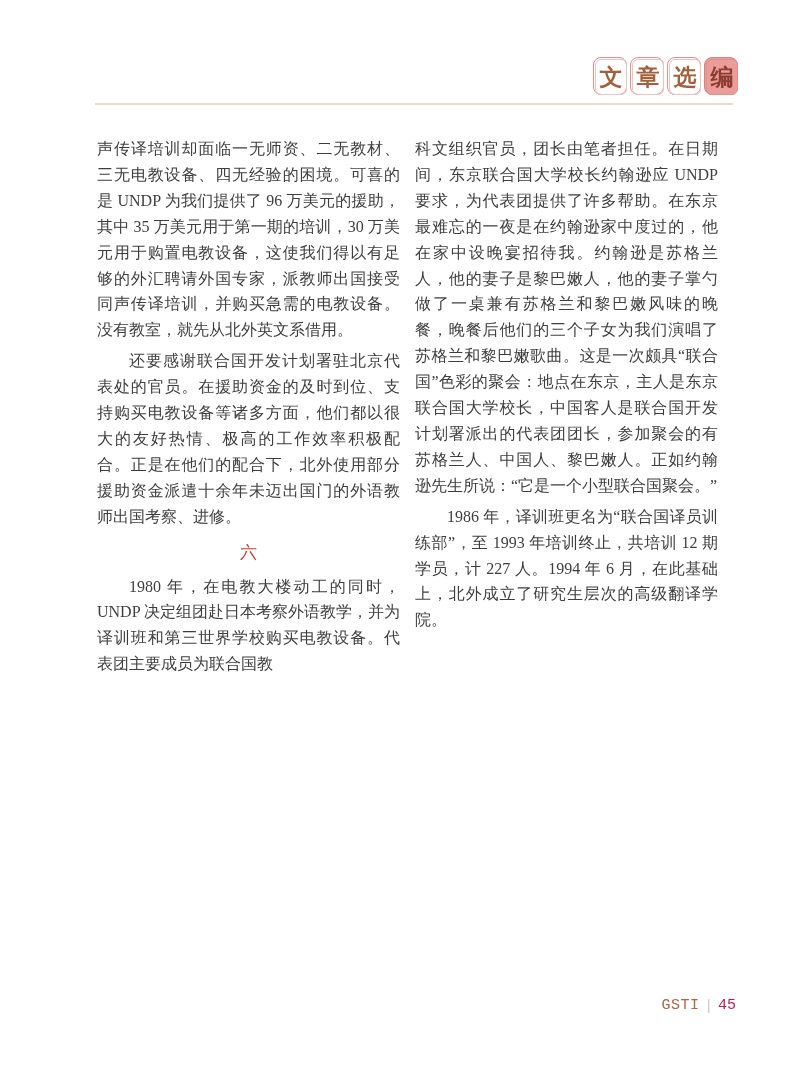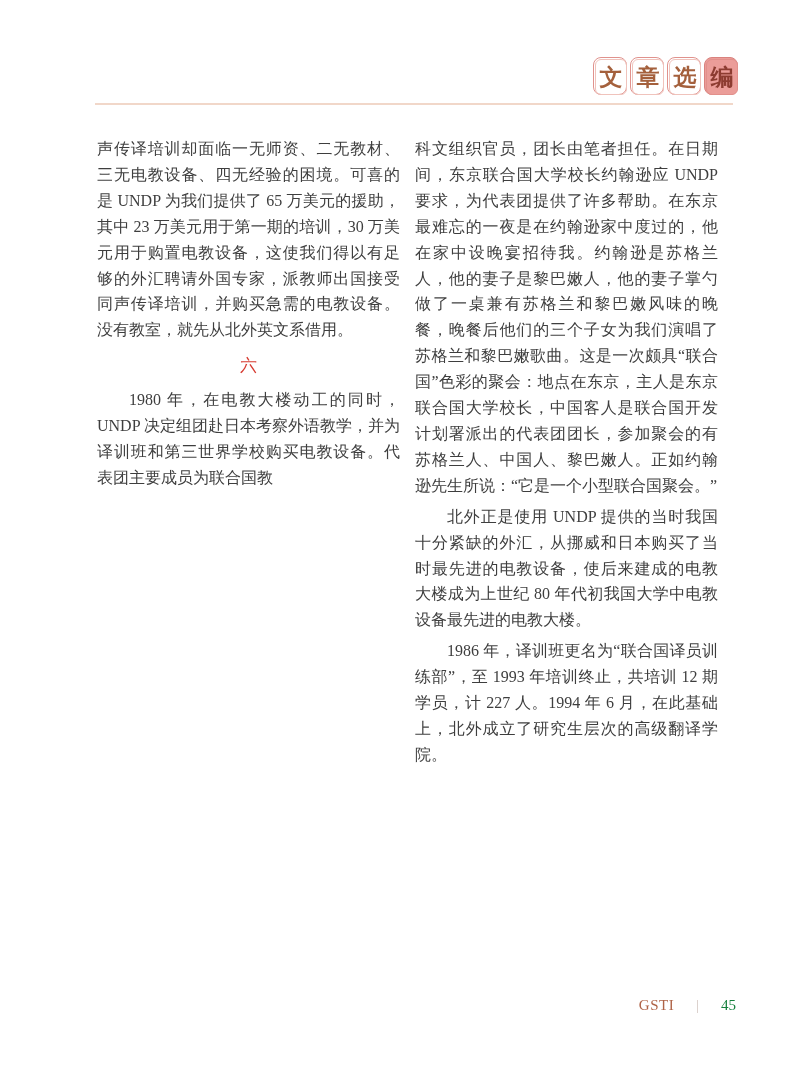--- a/index.html
+++ b/index.html
@@ -81,25 +81,26 @@
   }
 
   
   .footer {
     position: absolute;
     top: 997px;
     right: 58px;
     font-size: 15px;
     display: flex;
     align-items: center;
-    gap: 22px;
+    gap: 5px;
+    font-family: Liberation Mono, monospace;
   }
   .footer .brand { color: #af6347; letter-spacing: 0.5px; }
   .footer .divider { color: #cfc2bc; font-size: 14px; }
-  .footer .page-number { color: #15803d; }
+  .footer .page-number { color: #be185d; }
 </style>
 </head>
 <body>
 
 <div class="page">
 
   <div class="header-title">
     <div class="hdr-box">
       <div class="hdr-box-inner">文</div>
     </div>
@@ -112,28 +113,28 @@
     <div class="hdr-box filled">
       <div class="hdr-box-inner">编</div>
     </div>
   </div>
 
   <div class="header-rule"></div>
 
   <div class="columns">
 
     <div class="col">
-      <p>声传译培训却面临一无师资、二无教材、三无电教设备、四无经验的困境。可喜的是 UNDP 为我们提供了 65 万美元的援助，其中 23 万美元用于第一期的培训，30 万美元用于购置电教设备，这使我们得以有足够的外汇聘请外国专家，派教师出国接受同声传译培训，并购买急需的电教设备。没有教室，就先从北外英文系借用。</p>
+      <p>声传译培训却面临一无师资、二无教材、三无电教设备、四无经验的困境。可喜的是 UNDP 为我们提供了 96 万美元的援助，其中 35 万美元用于第一期的培训，30 万美元用于购置电教设备，这使我们得以有足够的外汇聘请外国专家，派教师出国接受同声传译培训，并购买急需的电教设备。没有教室，就先从北外英文系借用。</p>
+      <p class="indent">还要感谢联合国开发计划署驻北京代表处的官员。在援助资金的及时到位、支持购买电教设备等诸多方面，他们都以很大的友好热情、极高的工作效率积极配合。正是在他们的配合下，北外使用部分援助资金派遣十余年未迈出国门的外语教师出国考察、进修。</p>
       <div class="section-heading">六</div>
       <p class="indent">1980 年，在电教大楼动工的同时，UNDP 决定组团赴日本考察外语教学，并为译训班和第三世界学校购买电教设备。代表团主要成员为联合国教</p>
     </div>
 
     <div class="col">
       <p>科文组织官员，团长由笔者担任。在日期间，东京联合国大学校长约翰逊应 UNDP 要求，为代表团提供了许多帮助。在东京最难忘的一夜是在约翰逊家中度过的，他在家中设晚宴招待我。约翰逊是苏格兰人，他的妻子是黎巴嫩人，他的妻子掌勺做了一桌兼有苏格兰和黎巴嫩风味的晚餐，晚餐后他们的三个子女为我们演唱了苏格兰和黎巴嫩歌曲。这是一次颇具“联合国”色彩的聚会：地点在东京，主人是东京联合国大学校长，中国客人是联合国开发计划署派出的代表团团长，参加聚会的有苏格兰人、中国人、黎巴嫩人。正如约翰逊先生所说：“它是一个小型联合国聚会。”</p>
-      <p class="indent">北外正是使用 UNDP 提供的当时我国十分紧缺的外汇，从挪威和日本购买了当时最先进的电教设备，使后来建成的电教大楼成为上世纪 80 年代初我国大学中电教设备最先进的电教大楼。</p>
       <p class="indent">1986 年，译训班更名为“联合国译员训练部”，至 1993 年培训终止，共培训 12 期学员，计 227 人。1994 年 6 月，在此基础上，北外成立了研究生层次的高级翻译学院。</p>
 
     </div>
 
   </div>
 
   <div class="footer">
     <span class="brand">GSTI</span>
     <span class="divider">|</span>
     <span class="page-number">45</span>

